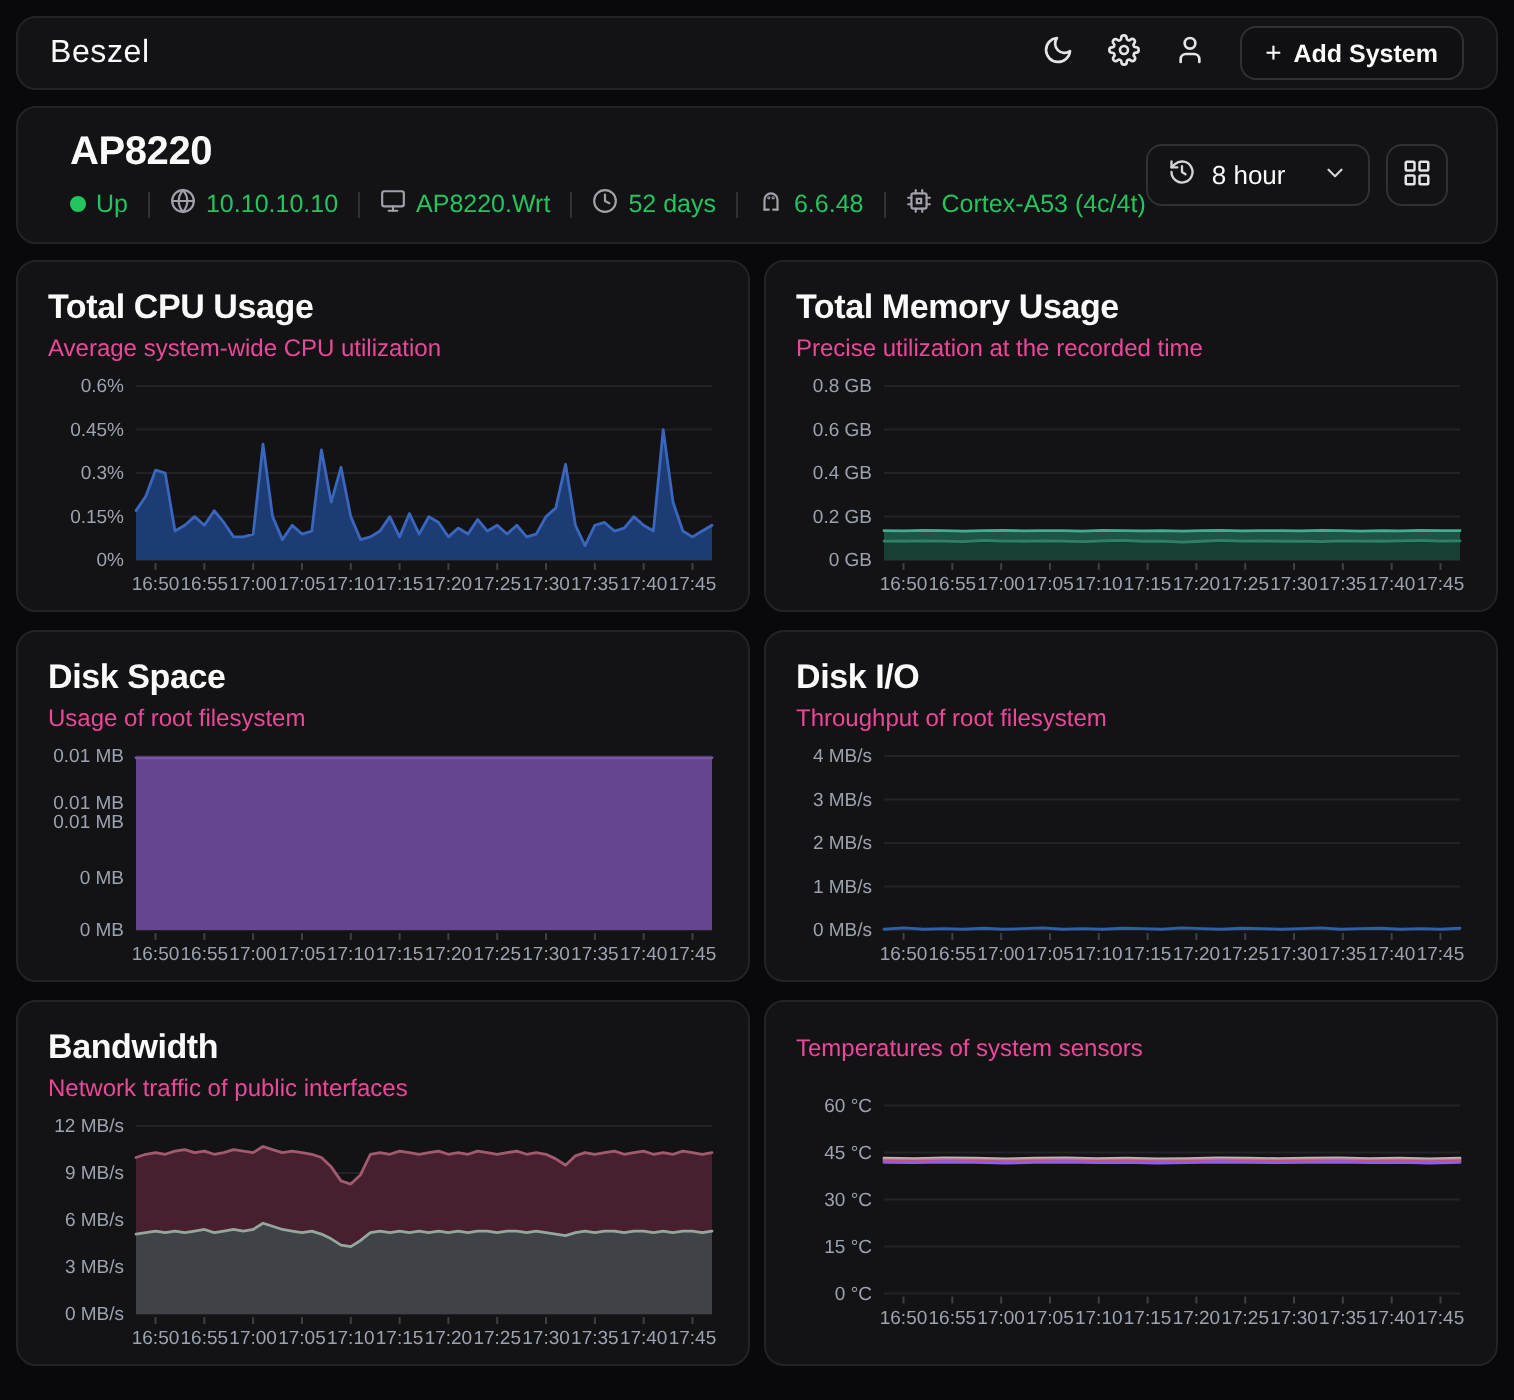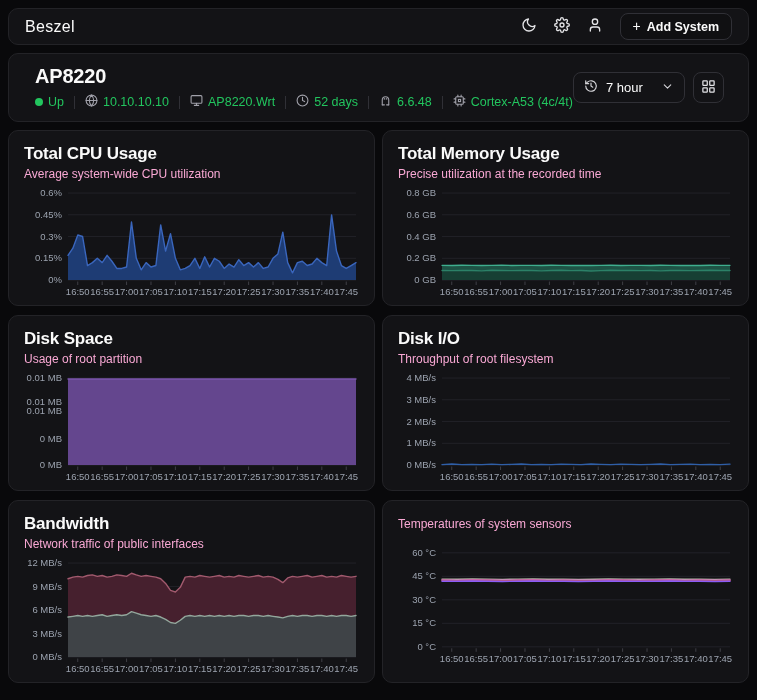--- a/index.html
+++ b/index.html
@@ -57,21 +57,21 @@
 
   
   .grid { display:grid; grid-template-columns:1fr 1fr; gap:9px 7px; }
   .card {
     background:#131316; border:1px solid #232327; border-radius:10px;
     padding:13px 15px 6px; height:176px;
     display:flex; flex-direction:column; overflow:hidden;
   }
   .card:nth-child(n+5) { height:183px; }
   .card h2 { margin:0; font-size:17px; font-weight:700; letter-spacing:-.2px; line-height:1.15; }
-  .card .sub { font-size:12px; color:#f9a8d4; margin-top:3px; line-height:1.2; }
+  .card .sub { font-size:12px; color:#ec4899; margin-top:3px; line-height:1.2; }
   .chart { flex:1; margin-top:7px; min-height:0; }
   .chart svg { display:block; width:100%; height:100%; }
 </style>
 </head>
 <body>
 
 <div class="page">
 
   <header class="topbar">
     <div class="logo">Beszel</div>
@@ -174,21 +174,21 @@
     </div>
     <div class="controls">
       <div class="select">
         <span>
           <svg width="14" height="14" viewBox="0 0 24 24" fill="none" stroke="currentColor" stroke-width="2" stroke-linecap="round" stroke-linejoin="round">
               <path d="M3 12a9 9 0 1 0 3-6.7L3 8"></path>
               <path d="M3 3v5h5"></path>
               <path d="M12 7v5l3 2"></path>
             </svg>
         </span>
-        <span class="lbl">7 hour</span>
+        <span class="lbl">8 hour</span>
         <span>
           <svg width="13" height="13" viewBox="0 0 24 24" fill="none" stroke="currentColor" stroke-width="2" stroke-linecap="round" stroke-linejoin="round">
               <path d="M6 9l6 6 6-6"></path>
             </svg>
         </span>
       </div>
       <button class="grid-btn">
         <span>
           <svg width="15" height="15" viewBox="0 0 24 24" fill="none" stroke="currentColor" stroke-width="2" stroke-linecap="round">
               <rect x="3" y="3" width="7" height="7" rx="1"></rect>
@@ -290,21 +290,21 @@
             <text x="249.01694915254237" y="107" text-anchor="middle" font-size="9.5" fill="#9ca3af" font-family="Liberation Sans, sans-serif">17:30</text>
             <text x="273.4237288135593" y="107" text-anchor="middle" font-size="9.5" fill="#9ca3af" font-family="Liberation Sans, sans-serif">17:35</text>
             <text x="297.8305084745763" y="107" text-anchor="middle" font-size="9.5" fill="#9ca3af" font-family="Liberation Sans, sans-serif">17:40</text>
             <text x="322.2372881355932" y="107" text-anchor="middle" font-size="9.5" fill="#9ca3af" font-family="Liberation Sans, sans-serif">17:45</text>
           </svg>
         </div>
     </section>
 
     <section class="card">
       <h2>Disk Space</h2>
-      <div class="sub">Usage of root partition</div>
+      <div class="sub">Usage of root filesystem</div>
       <div class="chart">
           <svg xmlns="http://www.w3.org/2000/svg" width="335" height="111" viewBox="0 0 335 111">
             <line x1="44" y1="92" x2="332" y2="92" stroke="#222228" stroke-width="1"></line>
             <line x1="44" y1="65.9" x2="332" y2="65.9" stroke="#222228" stroke-width="1"></line>
             <line x1="44" y1="38.06" x2="332" y2="38.06" stroke="#222228" stroke-width="1"></line>
             <line x1="44" y1="28.490000000000002" x2="332" y2="28.490000000000002" stroke="#222228" stroke-width="1"></line>
             <line x1="44" y1="5" x2="332" y2="5" stroke="#222228" stroke-width="1"></line>
             <line x1="53.76271186440678" y1="93.5" x2="53.76271186440678" y2="97" stroke="#3f3f46" stroke-width="1"></line>
             <line x1="78.16949152542372" y1="93.5" x2="78.16949152542372" y2="97" stroke="#3f3f46" stroke-width="1"></line>
             <line x1="102.57627118644068" y1="93.5" x2="102.57627118644068" y2="97" stroke="#3f3f46" stroke-width="1"></line>

